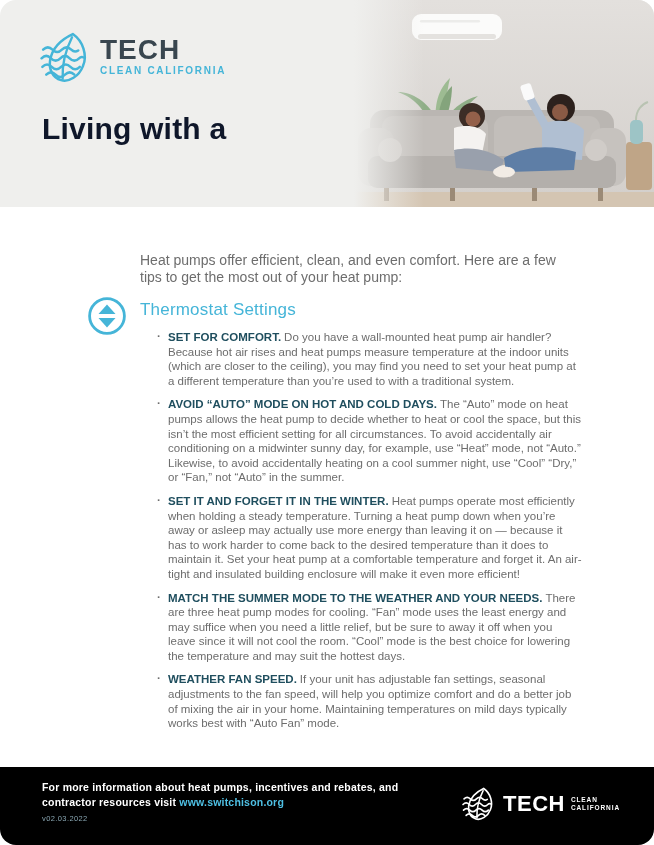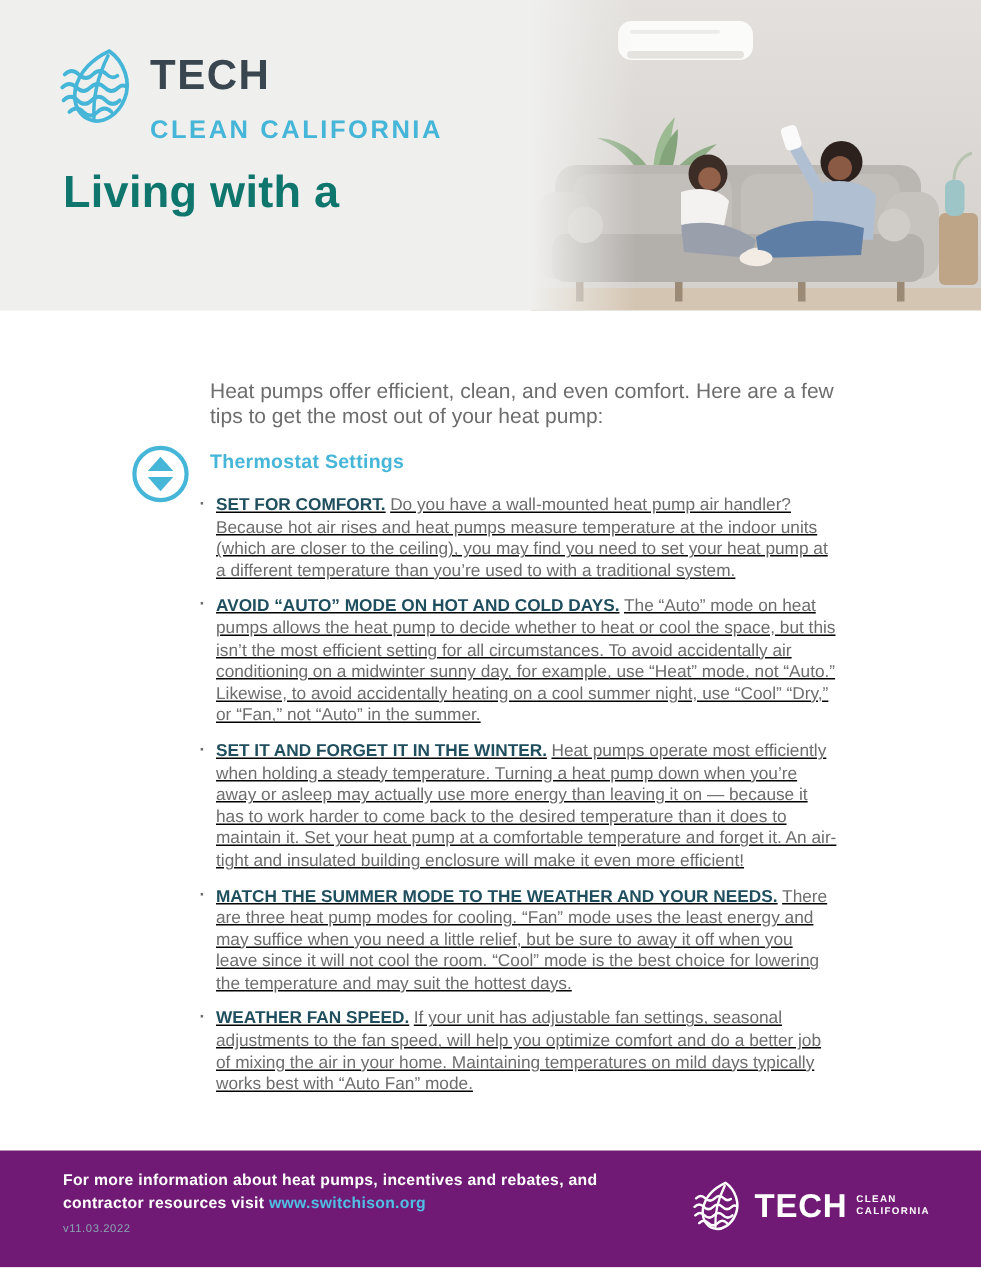--- a/index.html
+++ b/index.html
@@ -1,42 +1,42 @@
 <!DOCTYPE html>
 <html><head>
 <meta charset="utf-8">
 <style>
   * { margin:0; padding:0; box-sizing:border-box; }
   html,body { background:#fff; }
   body { font-family:"Liberation Sans", sans-serif; }
-  .page { position:relative; width:654px; height:845px; background:#ffffff; overflow:hidden; margin:0 auto; }
+  .page { position:relative; width:654px; height:845px; background:#ffffff; overflow:hidden; margin:0 auto;border-radius:16px; }
 
   
   .hero { position:absolute; top:0; left:0; width:654px; height:207px; background:#efefed; }
   .logo { position:absolute; left:40px; top:30px; display:flex; align-items:flex-start; }
   .logo-leaf { width:50px; height:55px; }
   .logo-text { margin-left:10px; padding-top:6px; }
   .logo-name { font-size:28px; font-weight:bold; letter-spacing:1px; color:#39464f; line-height:28px; }
-  .logo-sub { font-size:17px; font-weight:bold; letter-spacing:1.7px; color:#45b5d8; margin-top:13px; }
-  .title { position:absolute; left:42px; top:110px; font-size:30px; line-height:38px; font-weight:bold; color:#0f766e; letter-spacing:0.2px; }
+  .logo-sub { font-size:10px; font-weight:bold; letter-spacing:1.7px; color:#45b5d8; margin-top:1px; }
+  .title { position:absolute; left:42px; top:110px; font-size:30px; line-height:38px; font-weight:bold; color:#0f172a; letter-spacing:0.2px; }
 
   
   .photo { position:absolute; top:0; right:0; width:300px; height:207px; }
 
   
   .intro { position:absolute; left:140px; top:252px; width:424px; font-size:14px; line-height:17px; color:#6d6d6d; }
   .section-icon { position:absolute; left:87px; top:296px; width:40px; height:40px; }
-  .section-heading { position:absolute; left:140px; top:300px; font-size:13px; font-weight:bold; color:#45b5d8; letter-spacing:0.2px; }
-  .bullets { position:absolute; left:132px; top:330px; width:426px; list-style:none;text-decoration:underline; }
+  .section-heading { position:absolute; left:140px; top:300px; font-size:17px; font-weight:normal; color:#45b5d8; letter-spacing:0.2px; }
+  .bullets { position:absolute; left:156px; top:330px; width:426px; list-style:none; }
   .bullets li { position:relative; padding-left:12px; margin-bottom:9px; font-size:11.5px; line-height:14.6px; color:#6d6d6d; }
   .bullets li::before { content:"·"; position:absolute; left:1px; top:-1px; font-weight:bold; color:#6d6d6d; }
   .lead { font-weight:bold; color:#1f4e5e; margin-right:3px; }
 
   
-  .footer { position:absolute; left:0; top:767px; width:654px; height:78px; background:#701a75; }
+  .footer { position:absolute; left:0; top:767px; width:654px; height:78px; background:#000000; }
   .footer-text { position:absolute; left:42px; top:13px; width:382px; color:#ffffff; font-size:10.5px; font-weight:bold; line-height:15px; letter-spacing:0.2px; }
   .footer-link { color:#4fc0e4; text-decoration:none; cursor:pointer; }
   .version { position:absolute; left:42px; top:47px; font-size:7.5px; font-weight:normal; color:#8aa7b3; letter-spacing:0.4px; }
   .footer-logo { position:absolute; right:34px; top:19px; display:flex; align-items:center; }
   .footer-leaf { width:33px; height:36px; }
   .f-name { font-size:22px; font-weight:bold; color:#ffffff; letter-spacing:0.5px; margin-left:8px; }
   .f-sub { margin-left:6px; display:flex; flex-direction:column; justify-content:center; }
   .f-sub span { font-size:6.5px; font-weight:bold; color:#ffffff; letter-spacing:0.9px; line-height:8px; }
 </style>
 </head>
@@ -159,21 +159,21 @@
       <li>
         <span class="lead">WEATHER FAN SPEED.</span><span>If your unit has adjustable fan settings, seasonal adjustments to the fan speed, will help you optimize comfort and do a better job of mixing the air in your home. Maintaining temperatures on mild days typically works best with “Auto Fan” mode.</span>
       </li>
     </ul>
   </main>
 
   <footer class="footer">
     <p class="footer-text">
       <span>For more information about heat pumps, incentives and rebates, and contractor resources visit </span><a class="footer-link">www.switchison.org</a>
     </p>
-    <div class="version">v11.03.2022</div>
+    <div class="version">v02.03.2022</div>
 
     <div class="footer-logo">
       <svg class="footer-leaf" viewBox="0 0 64 68" fill="none">
         <path d="M42 4 C55 13 61 31 55 45 C50 58 37 66 27 63 C16 60 11 49 13 37 C16 21 29 10 42 4 Z" stroke="#ffffff" stroke-width="3.2" stroke-linecap="round"></path>
         <path d="M41 8 C33 24 28 42 29 61" stroke="#ffffff" stroke-width="3" stroke-linecap="round"></path>
         <path d="M4 24 C8 20 12 20 16 24 C20 28 24 28 28 24 C32 20 36 20 40 24 C43 27 46 27 49 25" stroke="#ffffff" stroke-width="3.2" stroke-linecap="round"></path>
         <path d="M2 35 C6 31 10 31 14 35 C18 39 22 39 26 35 C30 31 34 31 38 35 C42 39 46 39 50 35 C52 33 54 33 56 34" stroke="#ffffff" stroke-width="3.2" stroke-linecap="round"></path>
         <path d="M3 46 C7 42 11 42 15 46 C19 50 23 50 27 46 C31 42 35 42 39 46 C43 50 47 50 51 46" stroke="#ffffff" stroke-width="3.2" stroke-linecap="round"></path>
         <path d="M8 56 C12 52 16 52 20 56 C24 60 28 60 32 56 C36 52 40 52 44 56" stroke="#ffffff" stroke-width="3.2" stroke-linecap="round"></path>
       </svg>

